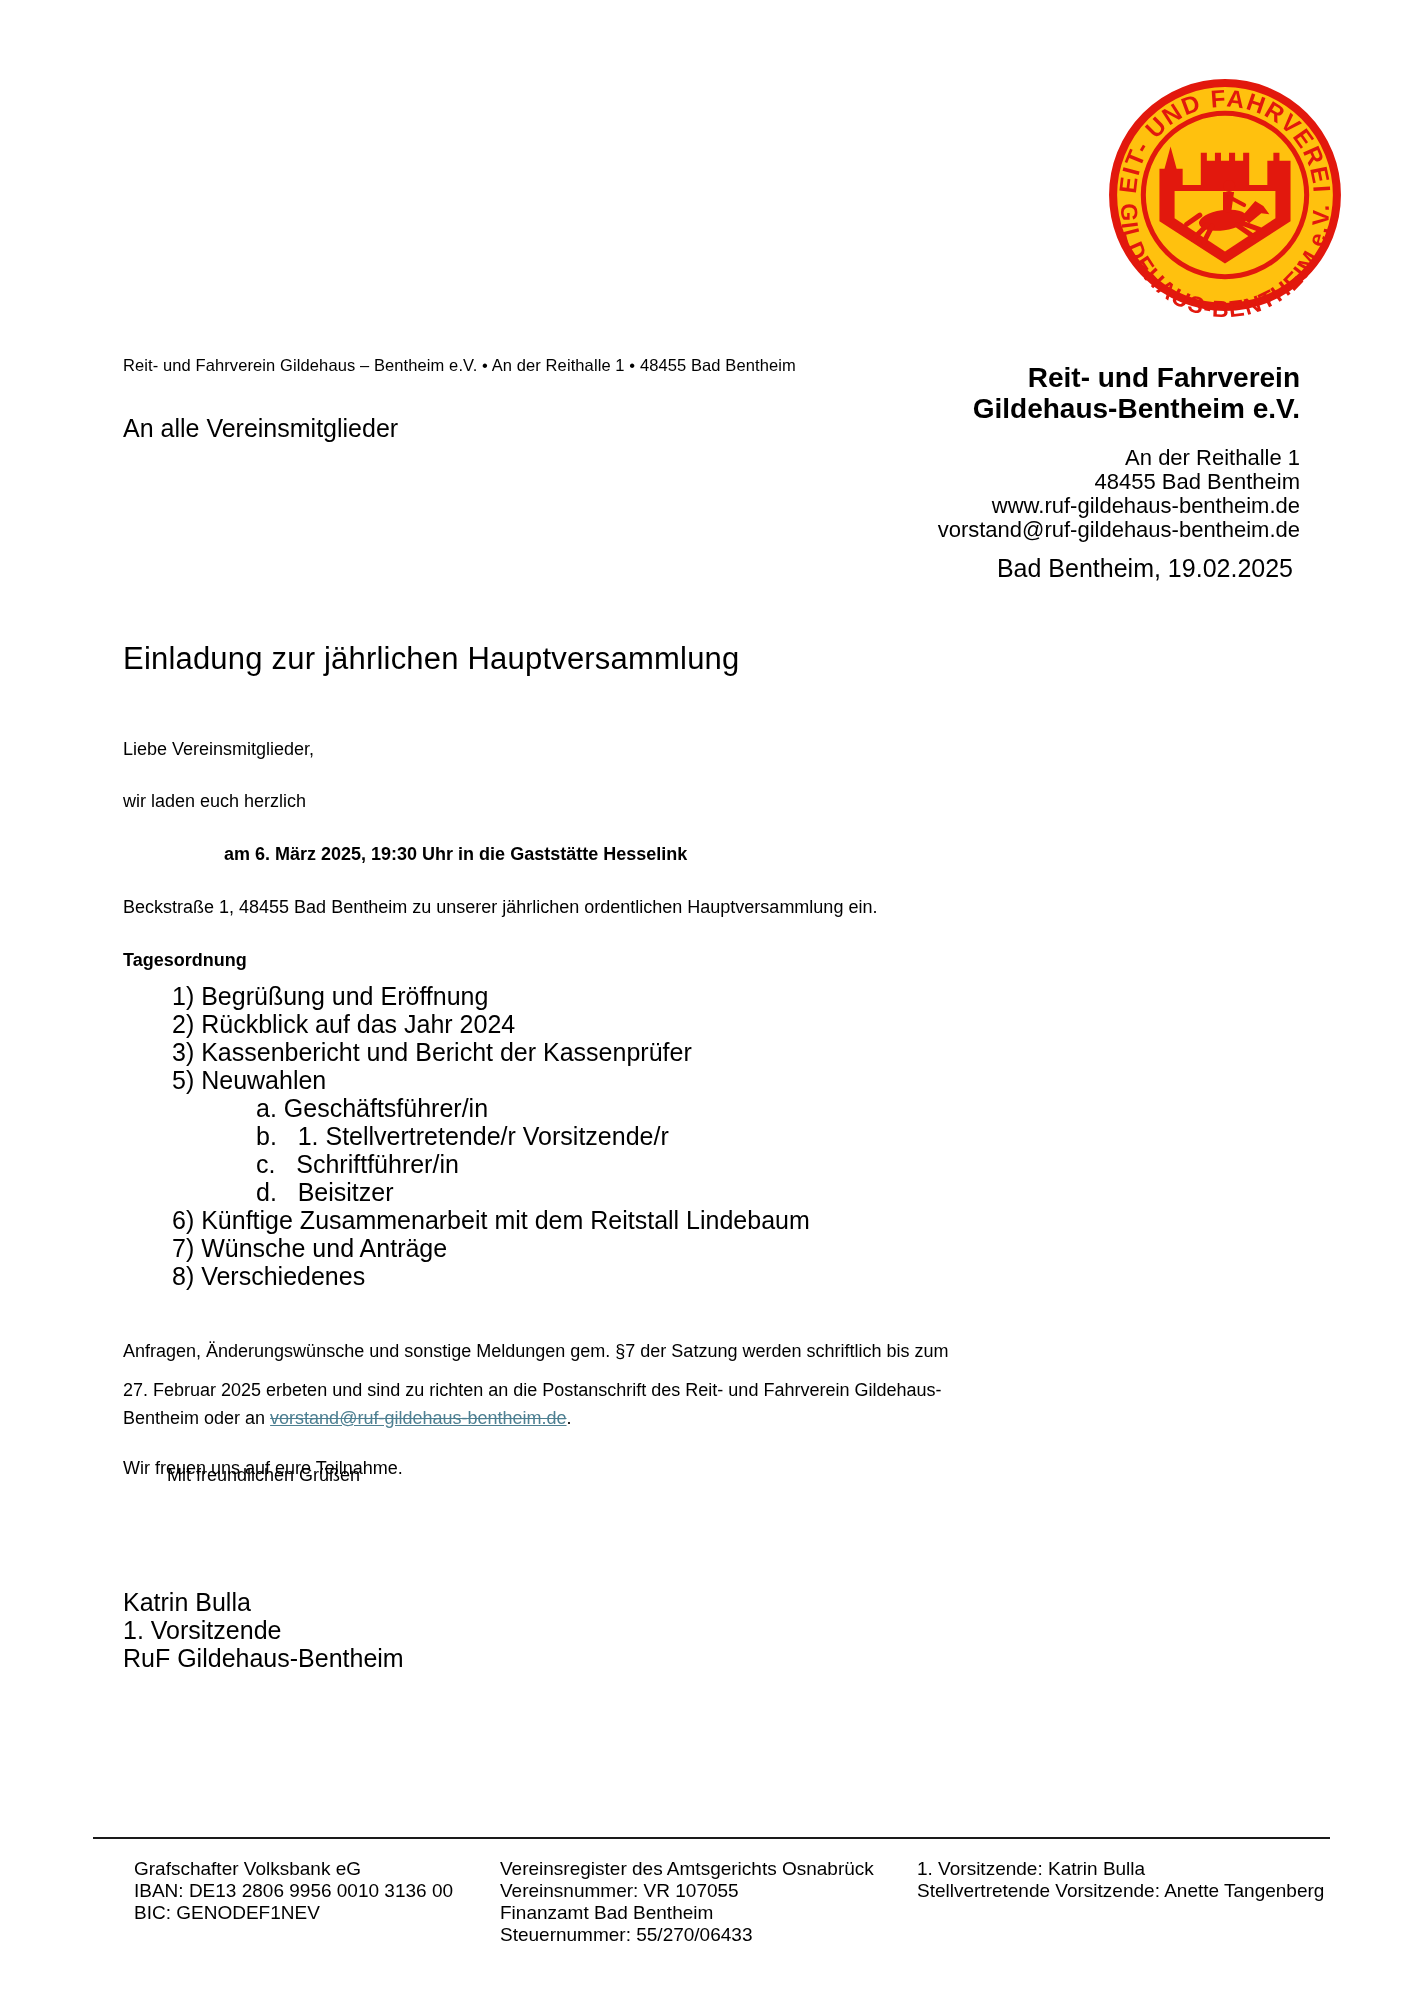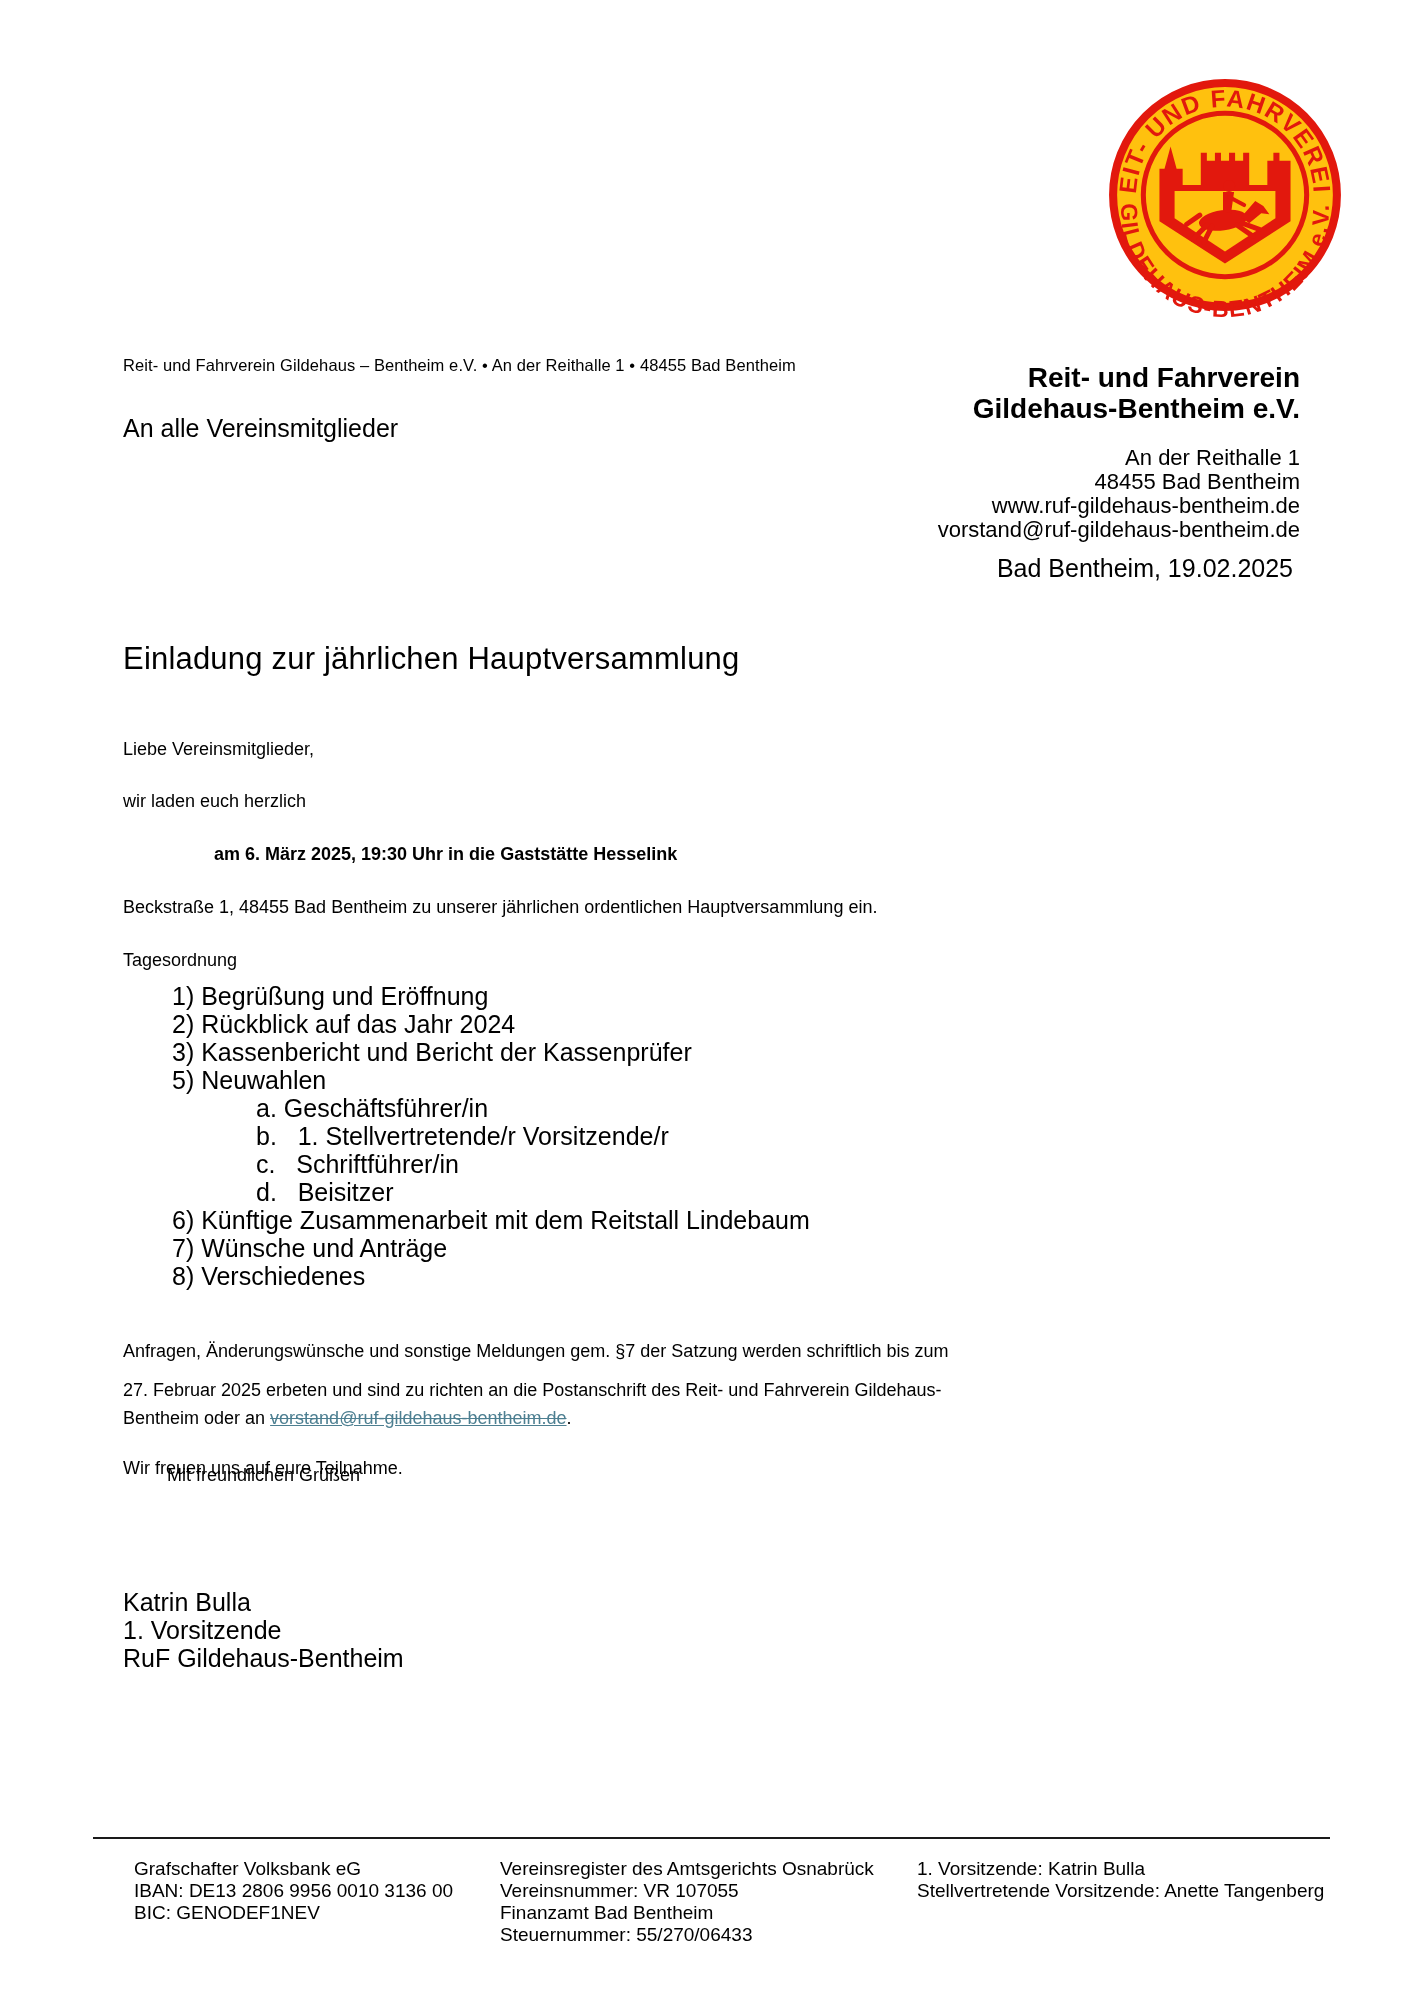--- a/index.html
+++ b/index.html
@@ -14,23 +14,23 @@
   .abs{position:absolute;}
   .sender-line{left:123px;top:356px;font-size:16.5px;letter-spacing:.1px;}
   .recipient{left:123px;top:414px;font-size:25px;}
   .org-name{right:114px;top:362px;font-size:28px;font-weight:bold;line-height:31px;text-align:right;}
   .org-address{right:114px;top:446px;font-size:22px;line-height:24px;text-align:right;}
   .date-line{right:121px;top:554px;font-size:25px;}
   .subject{left:123px;top:641px;font-size:31px;font-weight:normal;letter-spacing:.2px;}
   .body-line{left:123px;font-size:18px;white-space:pre;}
   .salutation{top:739px;}
   .intro{top:791px;}
-  .invite{left:214px;top:844px;font-weight:bold;}
+  .invite{left:224px;top:844px;font-weight:bold;}
   .continuation{top:897px;}
-  .agenda-title{top:950px;font-weight:normal;}
+  .agenda-title{top:950px;font-weight:bold;}
   .agenda{left:123px;top:982px;font-size:25px;line-height:28px;}
   .agenda .lvl1{padding-left:49px;white-space:pre;}
   .agenda .lvl2{padding-left:133px;white-space:pre;}
   .req1{top:1341px;}
   .req2{top:1380px;}
   .req3{top:1408px;}
   .email-link{color:#4d7f91;text-decoration:underline line-through;}
   .thanks{top:1458px;}
   .regards{top:1465px;margin-left:44px;}
   .signature{left:123px;top:1588px;font-size:25px;line-height:28px;}

